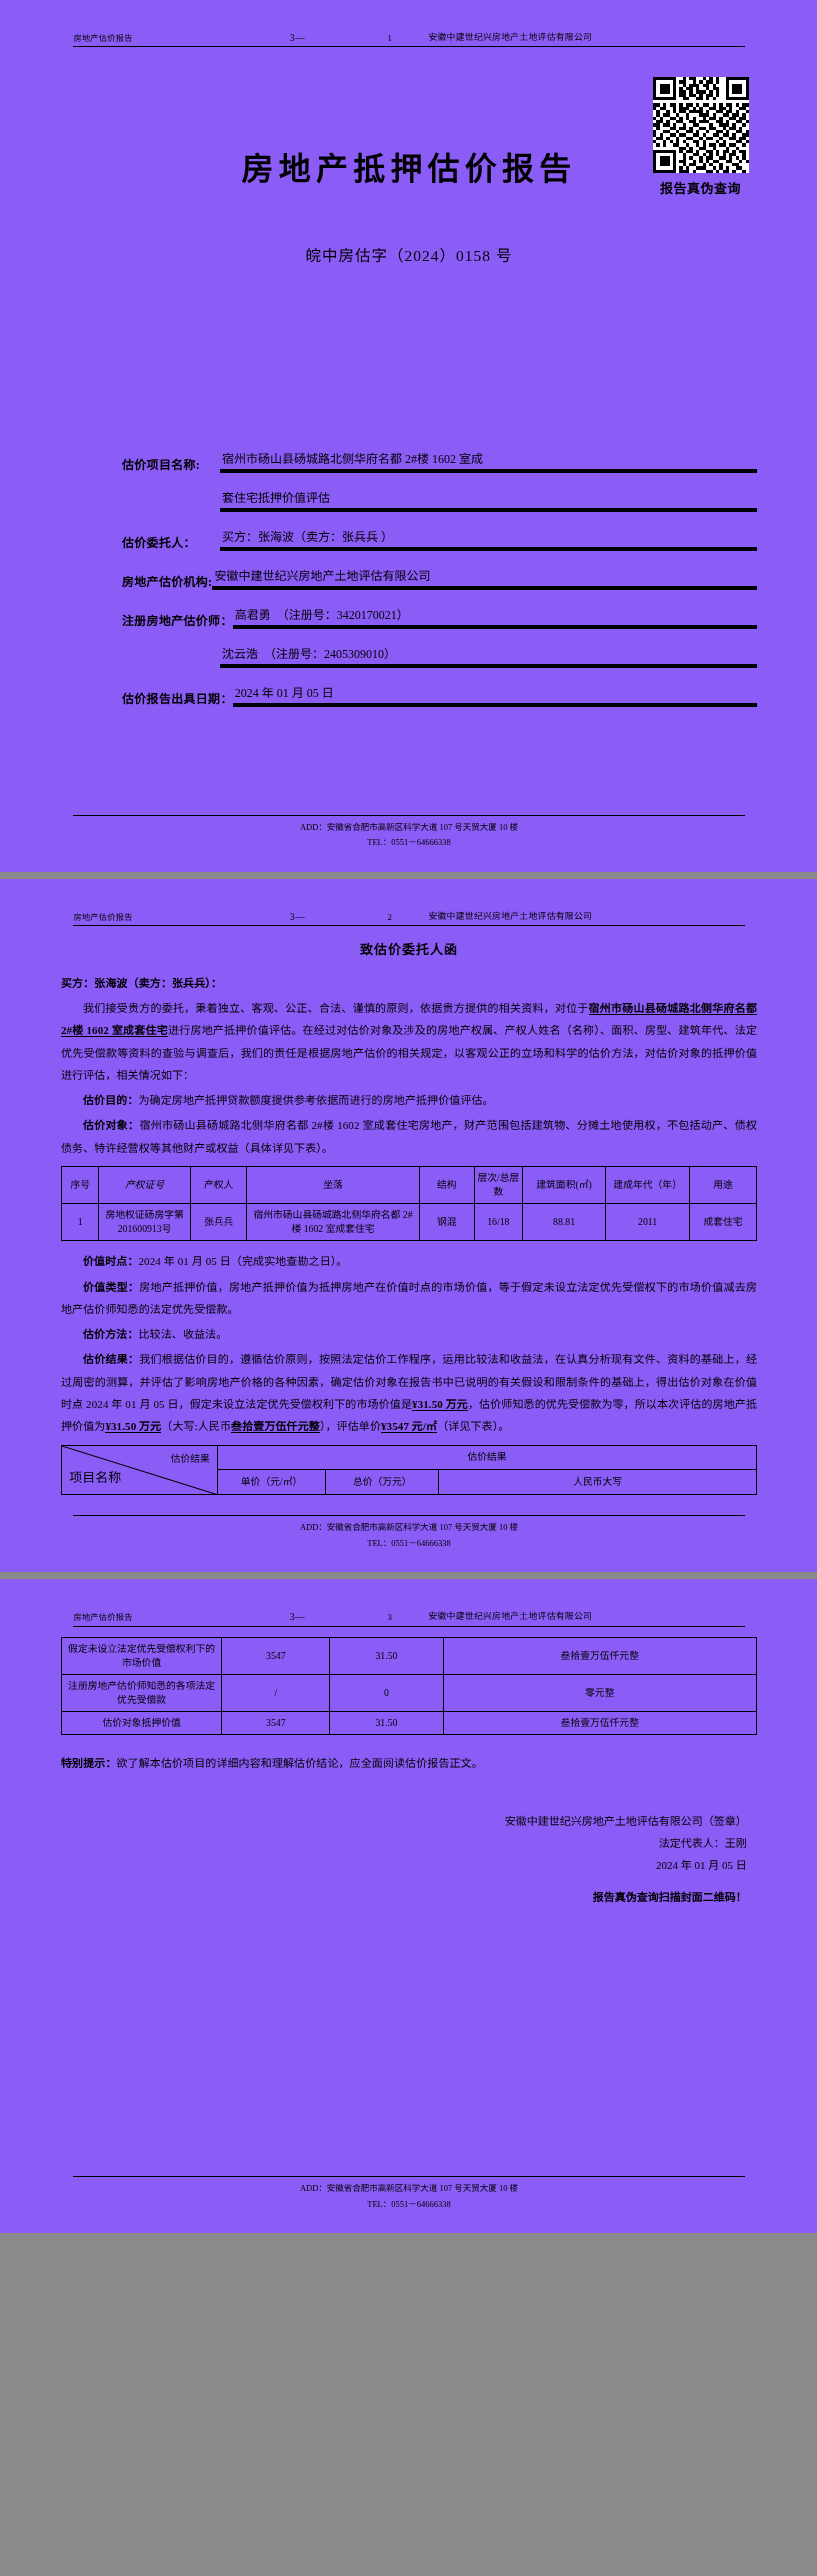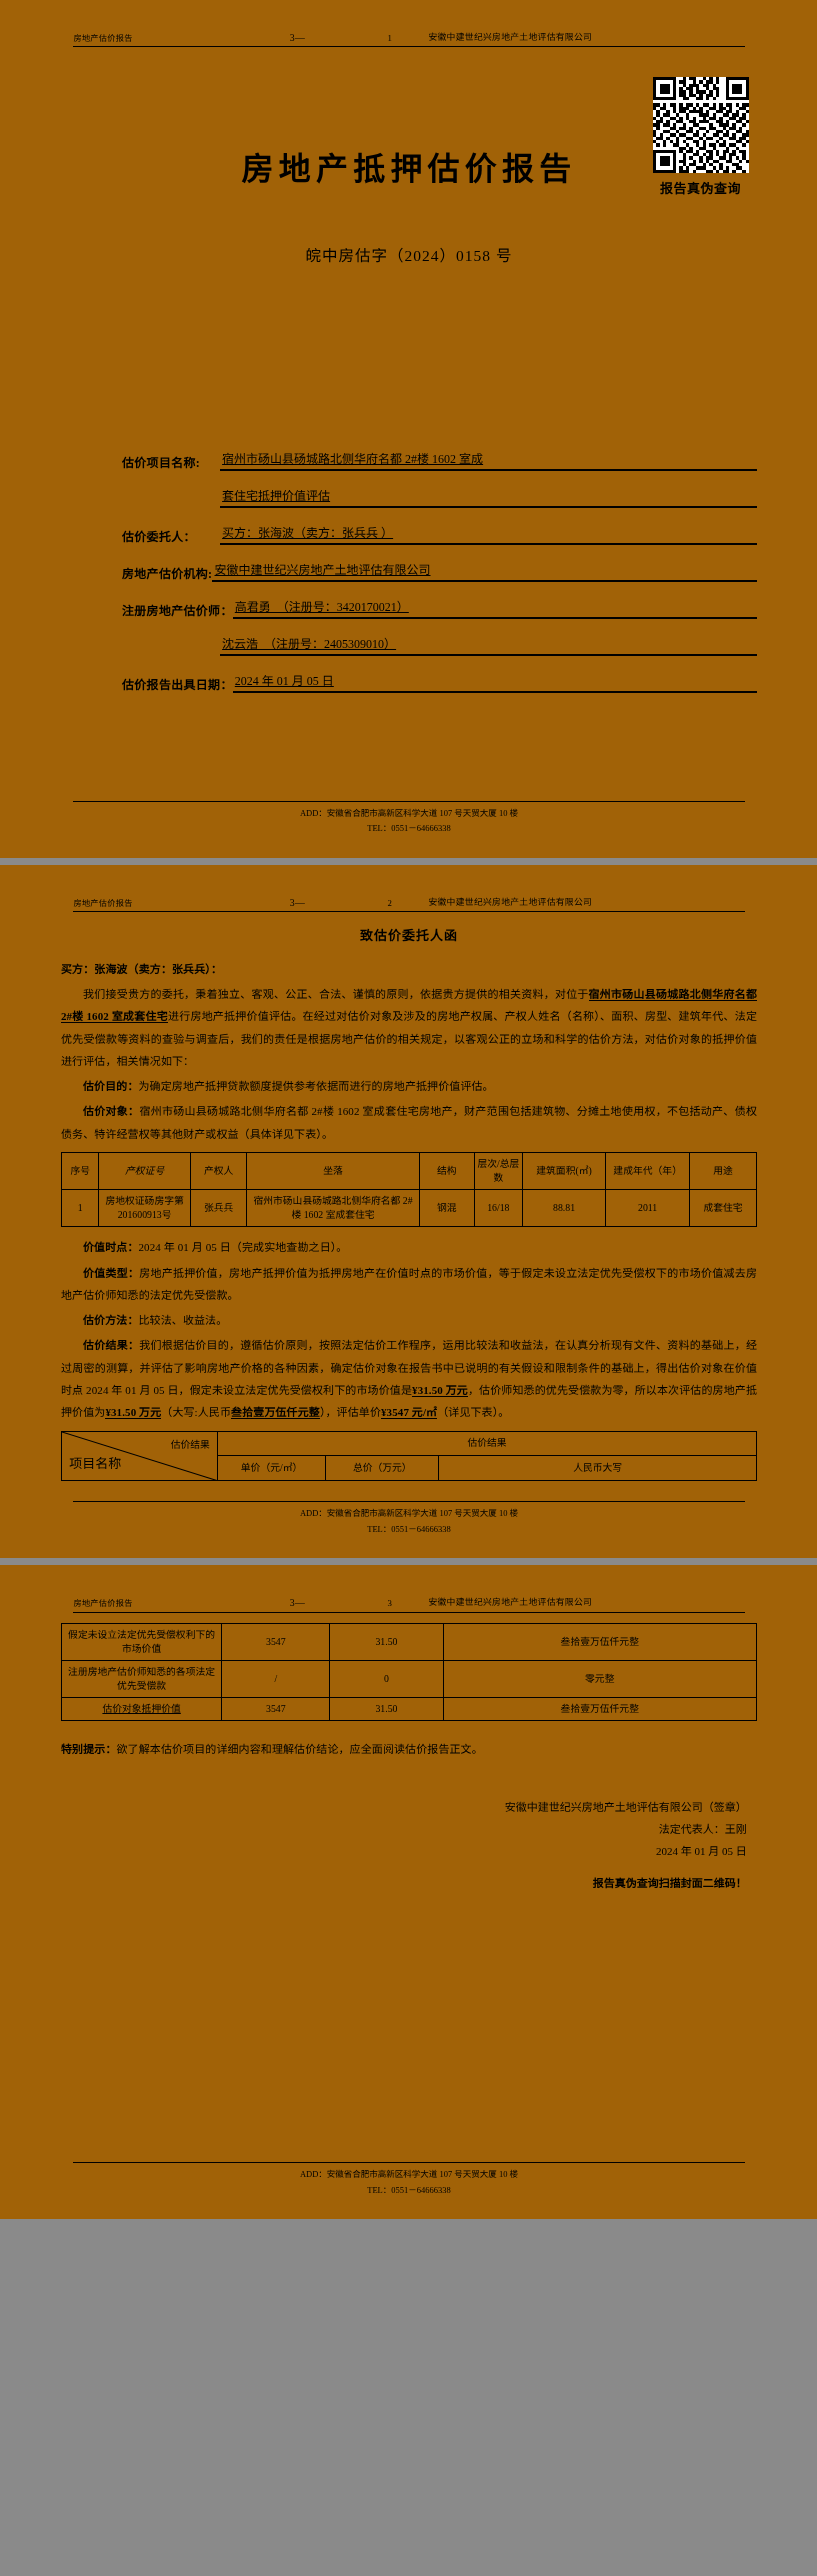--- a/index.html
+++ b/index.html
@@ -6,21 +6,21 @@
   html,body{margin:0;padding:0;background:#8a8a8a;}
   body{font-family:"Liberation Serif","DejaVu Serif",serif;color:#000;}
 
   .doc{width:818px;margin:0 auto;background:#fff;position:relative;}
 
   
   .page{
     width:818px;
     box-sizing:border-box;
     padding:30px 61px 20.6px 61px;
-    background:#a16207;
+    background:#8b5cf6;
     position:relative;
   }
   .page-sep{height:7.2px;background:#8a8a8a;}
 
   
   .runhead{
     display:flex;align-items:flex-end;
     font-size:8.2px;letter-spacing:0.3px;
     padding:0 12.4px 3.1px 12.4px;
   }
@@ -50,22 +50,22 @@
   }
   .cover-no{
     text-align:center;font-size:15.5px;margin-top:54px;letter-spacing:1px;
   }
 
   .cover-info{margin:184px 0 0 0;padding-left:61px;font-size:12px;}
   .ci-row{display:flex;align-items:flex-end;margin-bottom:15.5px;}
   .ci-label{font-weight:bold;white-space:nowrap;letter-spacing:0.3px;}
   .ci-label.w1{min-width:98px;}
   .ci-val{
-    flex:1;border-bottom:2px solid #000000;
-    padding:0 2.1px 1.5px 2.1px;min-height:15.5px;text-decoration:underline;
+    flex:1;border-bottom:4px solid #000000;
+    padding:0 2.1px 1.5px 2.1px;min-height:15.5px;
   }
   .ci-row2{display:flex;align-items:flex-end;margin-bottom:15.5px;padding-left:98px;}
 
   
   .sec-title{
     text-align:center;font-weight:bold;font-size:13px;
     letter-spacing:1px;margin:0 0 13.4px 0;
     font-family:"Liberation Sans","DejaVu Sans",sans-serif;
   }
   .p{font-size:11px;line-height:2.02;text-align:justify;margin:0 0 3.1px 0;letter-spacing:0.1px;}
@@ -517,21 +517,21 @@
         <td style="width:108px">31.50</td>
         <td>叁拾壹万伍仟元整</td>
       </tr>
       <tr>
         <td style="text-align:center;">注册房地产估价师知悉的各项法定优先受偿款</td>
         <td>/</td>
         <td>0</td>
         <td>零元整</td>
       </tr>
       <tr>
-        <td style="text-align:center;text-decoration:underline;">估价对象抵押价值</td>
+        <td style="text-align:center;">估价对象抵押价值</td>
         <td>3547</td>
         <td>31.50</td>
         <td>叁拾壹万伍仟元整</td>
       </tr>
     </tbody>
       </table>
 
     <p class="p notice-line">
       <span class="b">特别提示：</span><span>欲了解本估价项目的详细内容和理解估价结论，应全面阅读估价报告正文。</span>
     </p>

